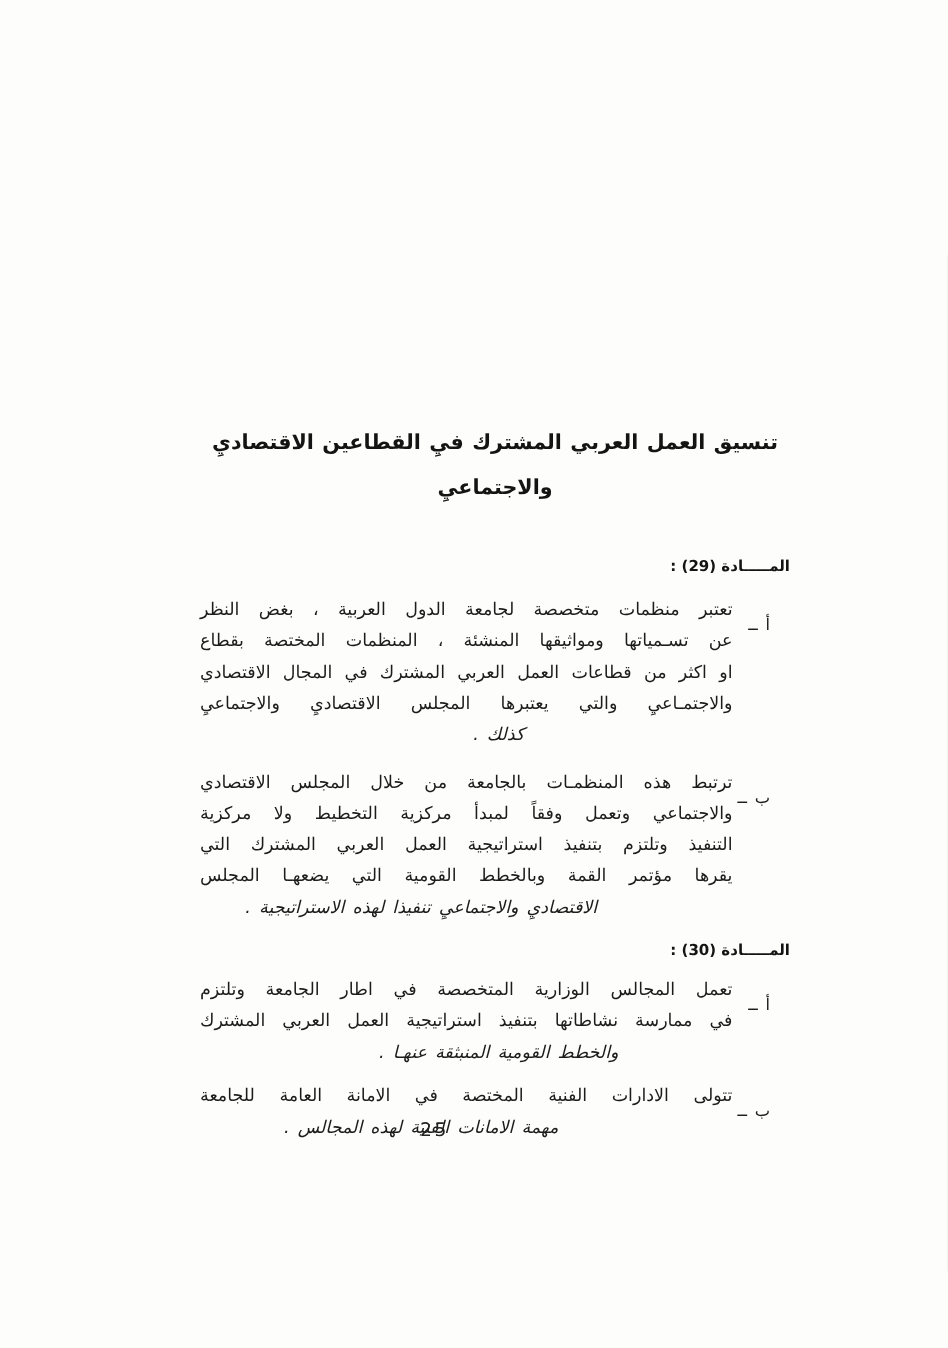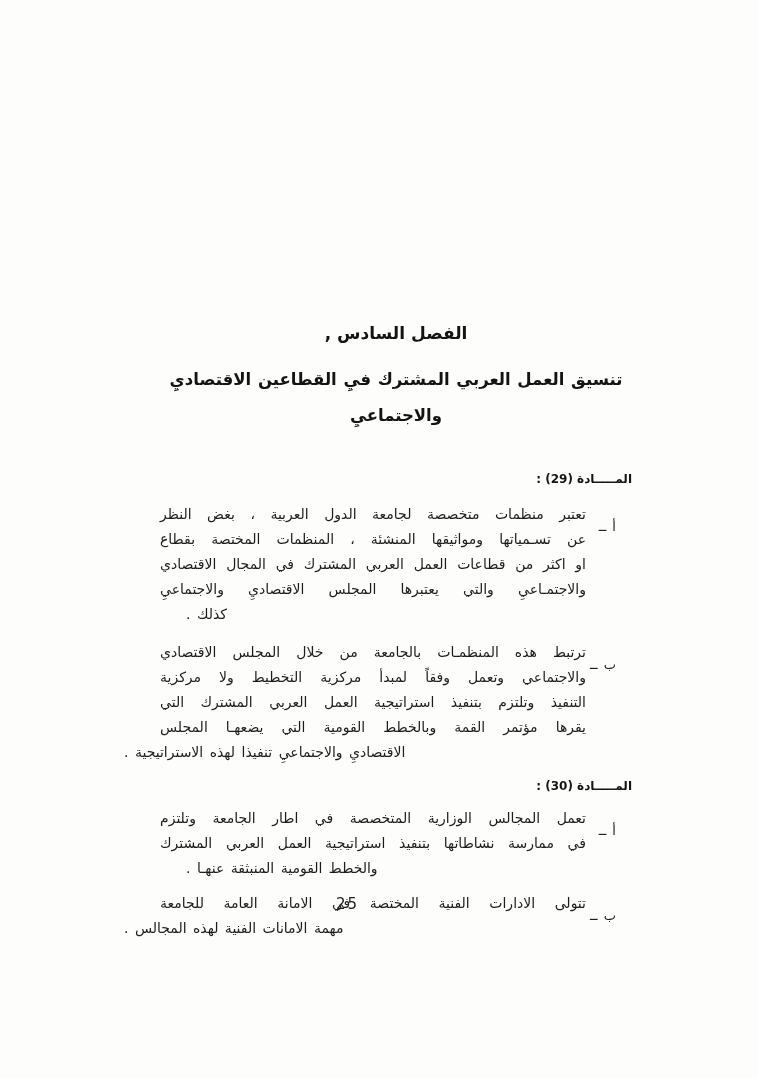--- a/index.html
+++ b/index.html
@@ -49,38 +49,37 @@
   .clause.m13 { margin-top:13px; }
   .clause.m7  { margin-top:7px;  }
   .marker {
     position:absolute;
     right:16px; top:12px;
     line-height:25px;
     font-size:13px;
     white-space:nowrap;
   }
   .jl { text-align:justify; text-align-last:justify; }
-  .cl { text-align:left; }
+  .cl { text-align:center;font-style:italic; }
   .sr { transform:translateX(26px); }
   .sl { transform:translateX(-36px); }
   .pageno {
     position:absolute;
     top:895px; left:336px;
     font-size:15px;
     letter-spacing:2px;
     color:#222;
   }
 </style>
 </head>
 <body>
 
 <div class="page">
   <div class="content">
 
-    <div class="chapter-title">الفصل السادس ,</div>
 
     <div class="chapter-subtitle">تنسيق العمل العربي المشترك فيِ القطاعين الاقتصاديِ والاجتماعيِ</div>
 
     <div class="article-heading">المـــــادة (29) :</div>
 
     <div class="clause m10">
       <span class="marker">أ ــ</span>
       <div class="jl">تعتبر منظمات متخصصة لجامعة الدول العربية ، بغض النظر</div>
       <div class="jl">عن تسـمياتها ومواثيقها المنشئة ، المنظمات المختصة بقطاع</div>
       <div class="jl">او اكثر من قطاعات العمل العربي المشترك في المجال الاقتصادي</div>

